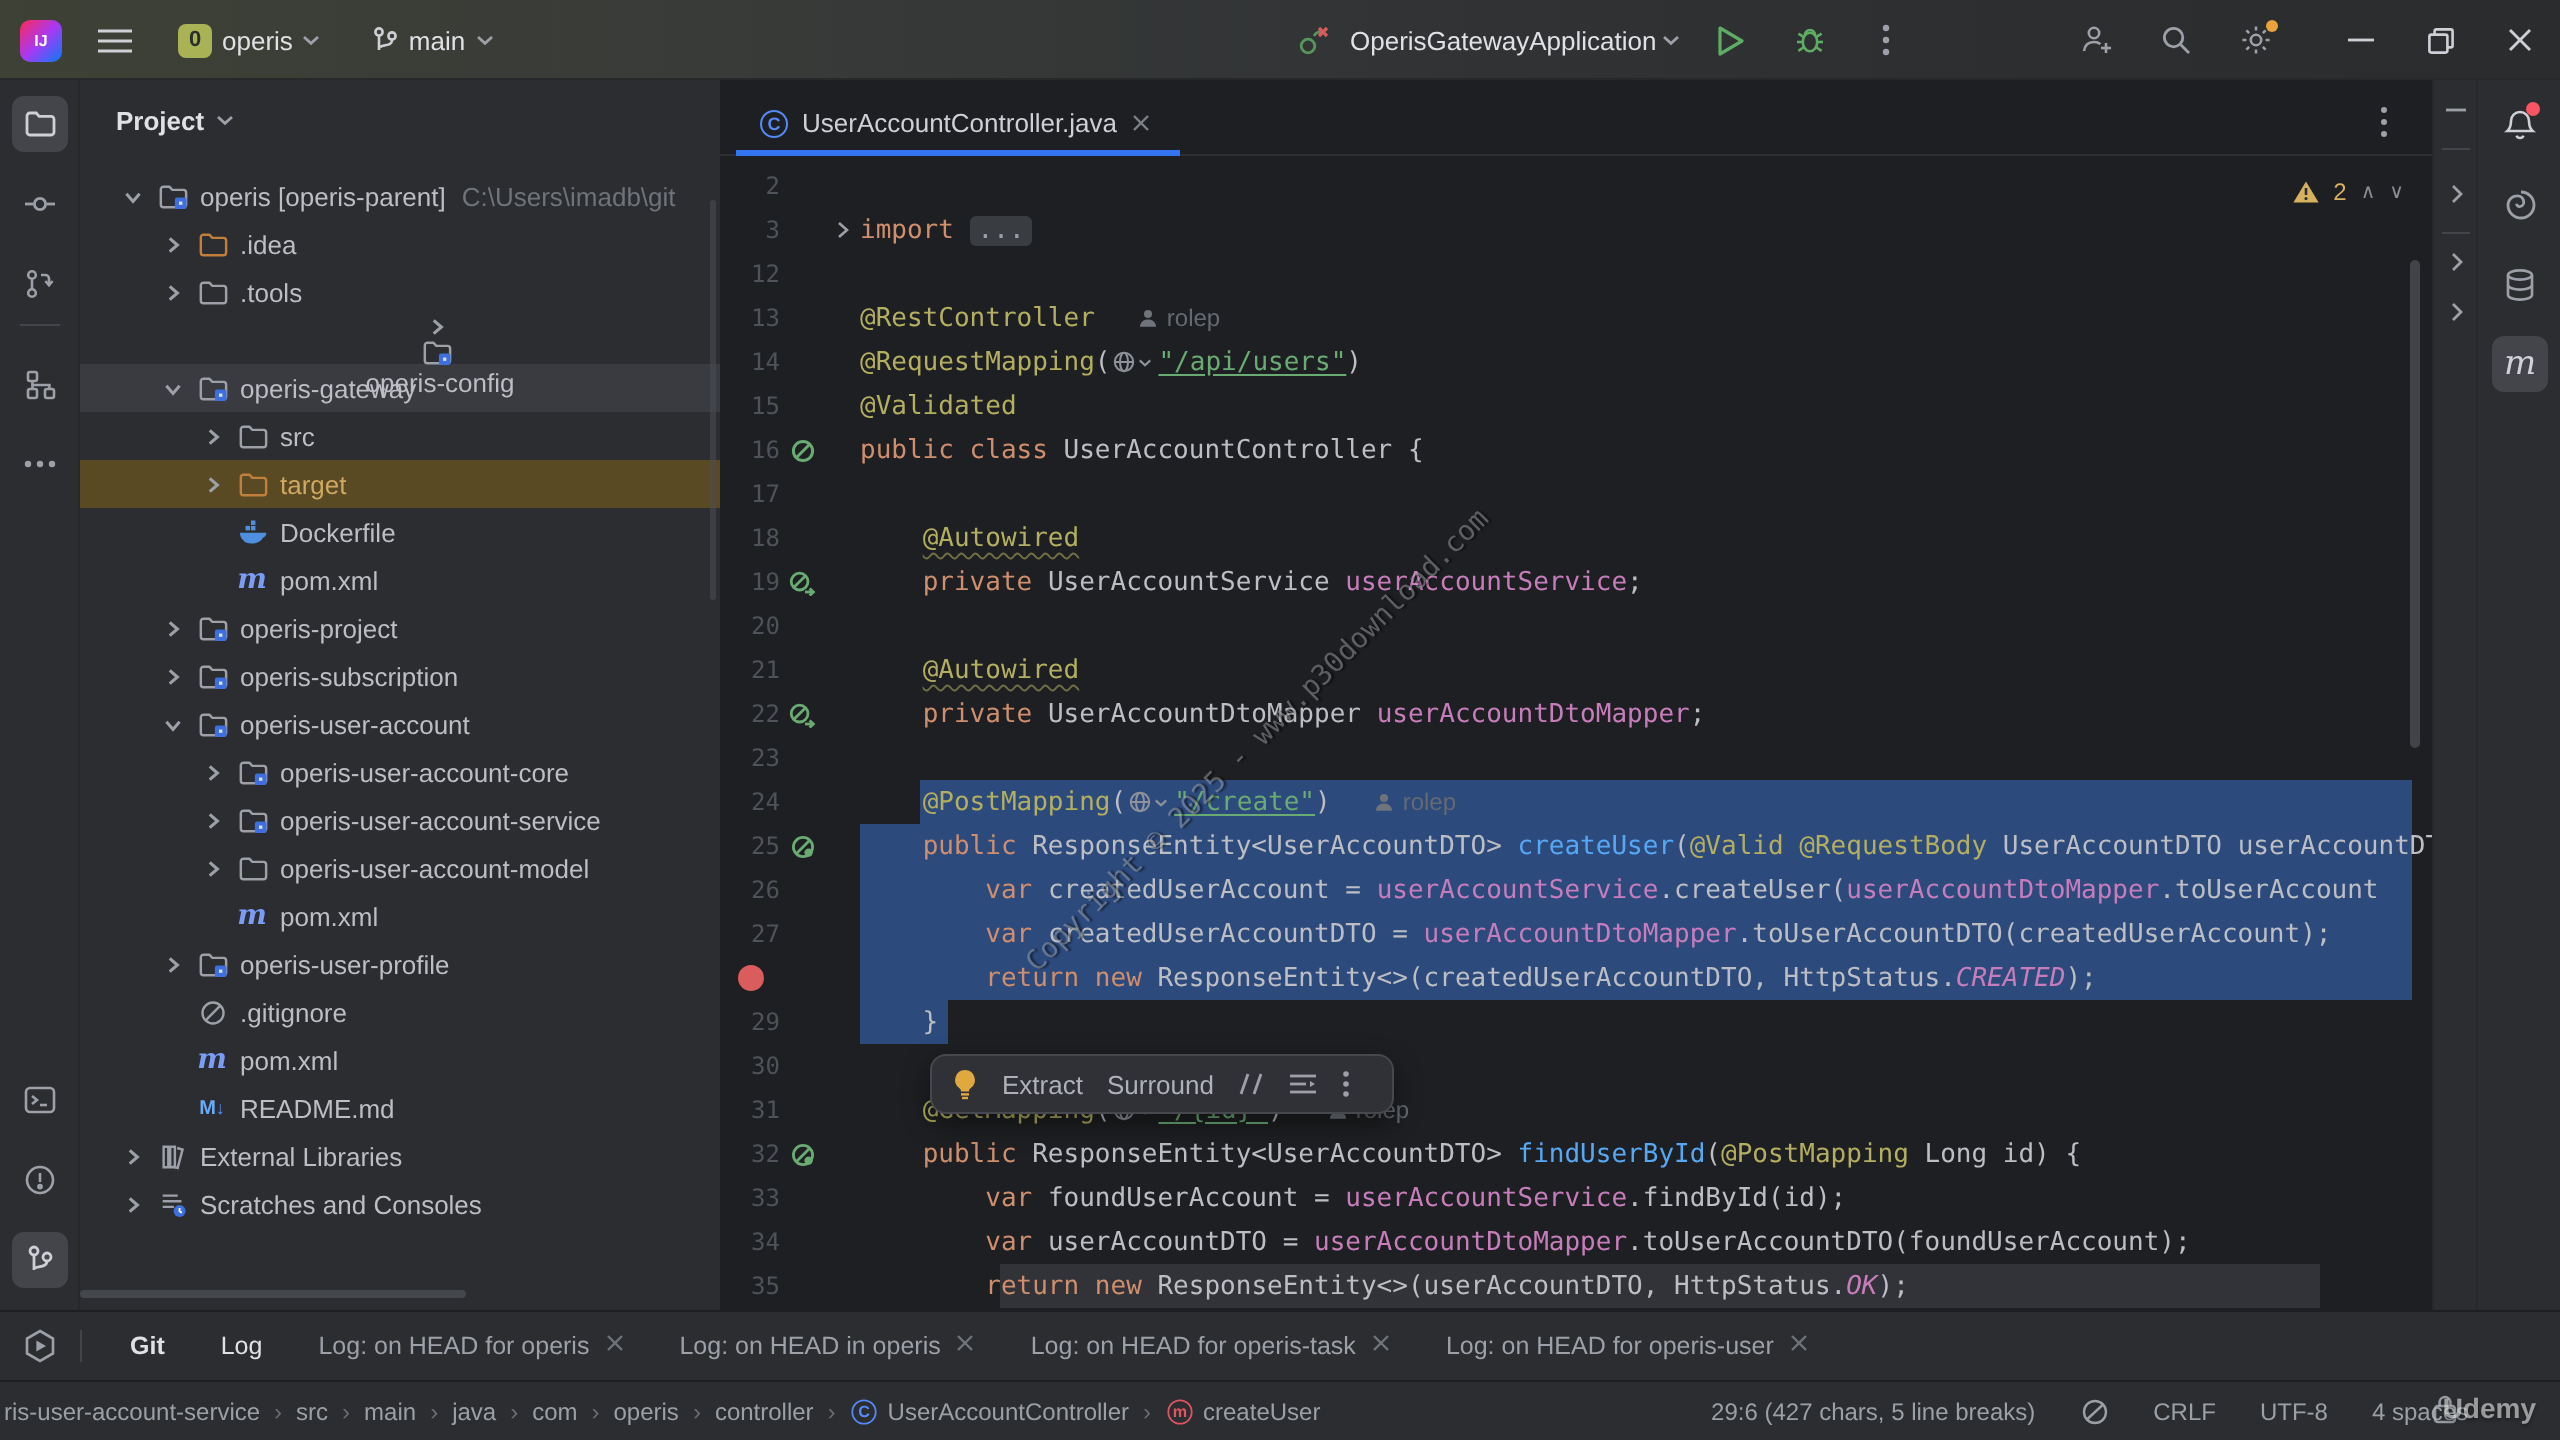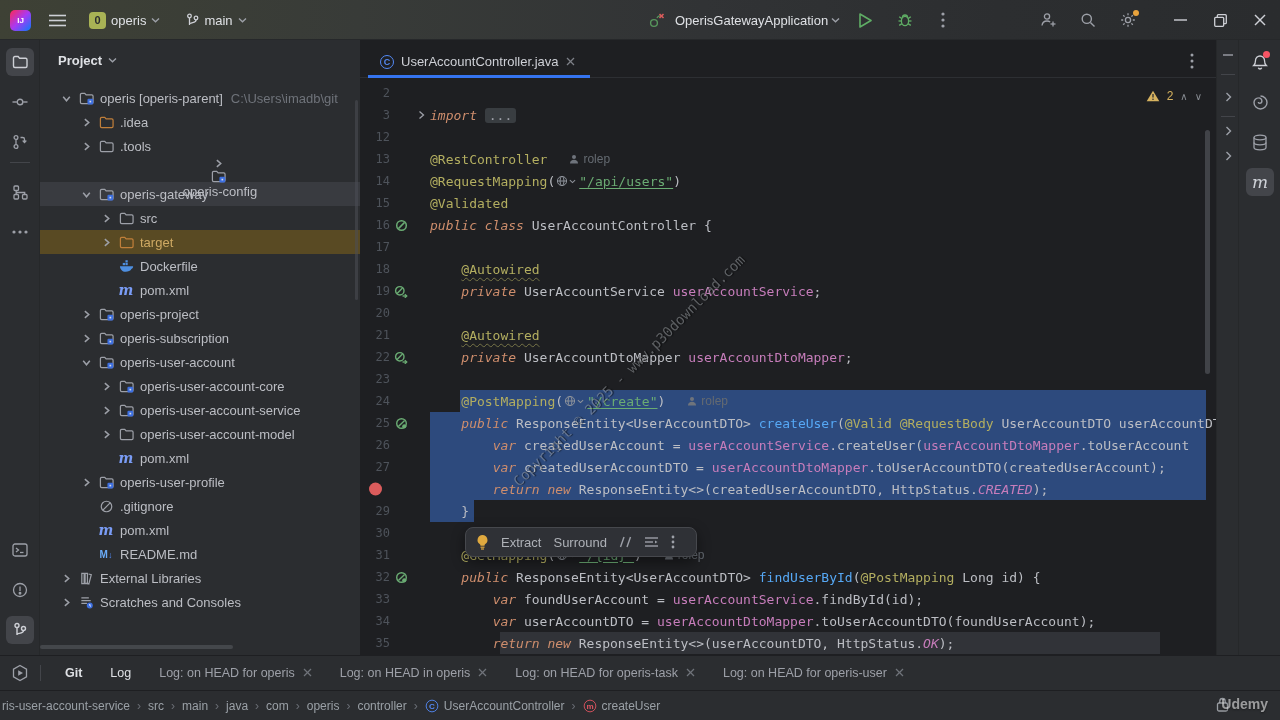--- a/index.html
+++ b/index.html
@@ -76,21 +76,21 @@
   .codearea { position:absolute; top:38px; left:0; width:856px; height:577px; overflow:hidden; }
   .sel-rect { position:absolute; background:#2d4a7d; }
   .graybar { position:absolute; background:rgba(96,100,110,.30); }
   .code-lines { position:absolute; top:4px; left:0; right:0; }
   .crow { height:22px; display:flex; align-items:center; position:relative; }
   .ln { width:30px; text-align:right; font-family:"DejaVu Sans Mono", monospace; font-size:12px;
     color:#4e535b; flex:none; position:relative; }
   .gut { width:22px; display:flex; justify-content:center; align-items:center; flex:none; }
   .fcol { width:18px; display:flex; justify-content:center; align-items:center; color:#9da0a8; flex:none; }
   .txt { font-family:"DejaVu Sans Mono", monospace; font-size:13px; white-space:pre; display:flex; align-items:center; }
-  .tok.d { color:#bcbec4; } .tok.kw { color:#cf8e6d;font-style:italic; } .tok.ann { color:#b3ae60; }
+  .tok.d { color:#bcbec4; } .tok.kw { color:#cf8e6d; } .tok.ann { color:#b3ae60; }
   .tok.strl { color:#6aab73; text-decoration:underline; text-underline-offset:2px; }
   .tok.fld { color:#c77dbb; } .tok.mth { color:#56a8f5; }
   .tok.cst { color:#c77dbb; font-style:italic; }
   .tok.sq { text-decoration:underline wavy rgba(181,177,96,.55); text-decoration-thickness:1px; text-underline-offset:3px; }
   .tok.foldbox { background:#393d41; color:#9da0a8; border-radius:3px; padding:0 4px; }
   .inlay { display:inline-flex; align-items:center; color:#8e939b; margin:0 3px 0 1px; gap:1px; }
   .hint { margin-left:22px; display:inline-flex; align-items:center; gap:4px;
     color:#646a71; font-family:"Liberation Sans", sans-serif; font-size:12px; }
   .bpdot { position:absolute; right:8px; top:50%; transform:translateY(-50%);
     width:13px; height:13px; border-radius:50%; background:#db5c5c; }
@@ -1108,20 +1108,32 @@
         <span class="bc-item">
           <span class="cicon" style="transform: scale(0.9);">C</span>
           <span>UserAccountController</span>
         </span>
         <span class="sep">›</span>
         <span class="bc-item">
           <span class="micon" style="transform: scale(0.9);">m</span>
           <span>createUser</span>
         </span>
       </div>
+    <div class="sright">
+      <span>29:6 (427 chars, 5 line breaks)</span>
+      <span>
+          <svg class="i" width="15" height="14" viewBox="0 0 15 14" fill="none" stroke="#9aa0a6" stroke-width="1.2">
+            <circle cx="7.5" cy="7" r="5.5"></circle>
+            <line x1="3.2" y1="11" x2="11.8" y2="3"></line>
+          </svg>
+        </span>
+      <span>CRLF</span>
+      <span>UTF-8</span>
+      <span>4 spaces</span>
+    </div>
     <div class="udemy-wm">
       <span class="lock">
           <svg class="i" width="13" height="15" viewBox="0 0 13 15" fill="none" stroke="currentColor" stroke-width="1.3">
             <rect x="1.5" y="6" width="10" height="8" rx="1.5"></rect>
             <path d="M3.8 6V4.2a2.7 2.7 0 0 1 5.4 0V6"></path>
           </svg>
         </span>
       <span class="ut">Udemy</span>
     </div>
   </div>

